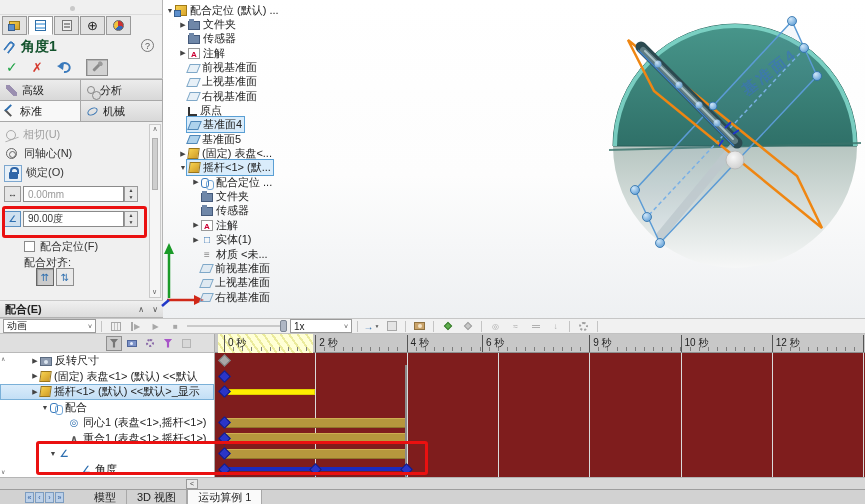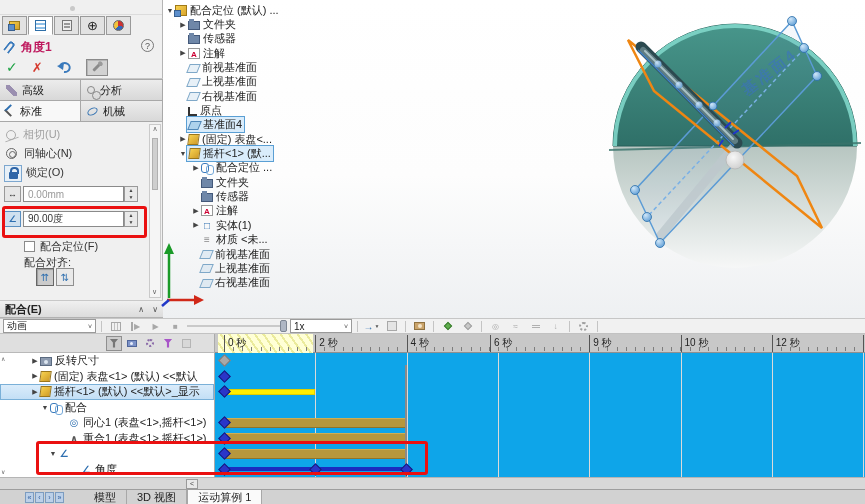--- a/index.html
+++ b/index.html
@@ -19,21 +19,21 @@
   .pmi{display:inline-block}
   .pmi-assembly{width:11px;height:9px;background:linear-gradient(135deg,#f6cd49,#d2a12c);border:1px solid #9b7a1c;position:relative}
   .pmi-assembly::after{content:"";position:absolute;left:-2px;bottom:-2px;width:5px;height:5px;background:#5d8fcc;border:1px solid #38608f}
   .pmi-prop{width:11px;height:11px;border:1px solid #2f6fa8;background:repeating-linear-gradient(180deg,#fff 0 2px,#8fc0e8 2px 4px)}
   .pmi-config{width:10px;height:11px;border:1px solid #777;background:#eee;position:relative}
   .pmi-config::after{content:"";position:absolute;left:1px;top:2px;width:6px;height:2px;background:#999;box-shadow:0 3px 0 #999}
   .pmi-target{font-size:13px;line-height:13px;color:#222}
   .pmi-display{width:11px;height:11px;border-radius:50%;background:conic-gradient(#cc3333 0 30%,#3366bb 30% 62%,#f2c43c 62% 100%);border:1px solid #666}
   #pm-title{position:absolute;left:6px;top:39px;width:150px;height:16px;display:flex;align-items:center}
   .clip-icon{width:7px;height:12px;border:2px solid #3a7abc;border-bottom:none;border-radius:4px 4px 0 0;transform:rotate(38deg);margin-right:8px}
-  #pm-title b{font-size:12px;color:#be185d}
+  #pm-title b{font-size:14px;color:#14532d}
   #pm-help{position:absolute;right:8px;top:39px;width:13px;height:13px;border:1px solid #777;border-radius:50%;color:#555;font-size:9px;text-align:center;line-height:12px}
   #pm-actions{position:absolute;left:6px;top:58px;width:150px;height:18px;display:flex;align-items:center;gap:14px}
   .act-ok{color:#1ea345;font-weight:bold;font-size:14px}
   .act-cancel{color:#d63b2f;font-weight:bold;font-size:13px}
   .act-pin{width:22px;height:17px;background:#d2d2d2;border:1px solid #8a8a8a;box-shadow:inset 1px 1px 0 #b5b5b5;display:flex;align-items:center;justify-content:center}
   .pin-glyph{width:3px;height:9px;background:#8a8a8a;transform:rotate(45deg);border-radius:1px;position:relative}
   .pin-glyph::after{content:"";position:absolute;top:-3px;left:-1px;width:5px;height:4px;background:#9a9a9a;border-radius:2px}
   #pm-sep{position:absolute;left:0;top:78px;width:163px;height:1px;background:#c6c6c6}
   #cat-tabs{position:absolute;left:0;top:80px;width:163px;height:42px;display:grid;grid-template-columns:81px 82px;grid-template-rows:21px 21px}
   .cat-cell{border:1px solid #a8a8a8;margin:-1px 0 0 -1px;background:linear-gradient(#ececec,#d8d8d8);display:flex;align-items:center;padding-left:6px;gap:5px;font-size:11px;color:#222}
@@ -133,21 +133,21 @@
   .fcam{width:10px;height:7px;background:#7d93c8;border:1px solid #4f659a;position:relative}
   .fcam::after{content:"";position:absolute;left:2px;top:1px;width:3px;height:3px;border-radius:50%;background:#e8eefc}
   .fgear{width:8px;height:8px;border-radius:50%;border:2px dotted #8a6aa8}
   .fgray{width:9px;height:9px;border:1px solid #b5b5b5;background:#d8d8d8}
 
   #mtree{position:absolute;left:0;top:353px;width:215px;height:124px;background:#fff;border-right:1px solid #aaa;overflow:hidden}
   .mrow{height:15.5px;display:flex;align-items:center;white-space:nowrap;overflow:hidden;position:relative}
   .mrow.selected{background:linear-gradient(#dcedfb,#c2def5);outline:1px solid #7ab0d8;outline-offset:-1px}
   .mscroll{position:absolute;left:1px;font-size:6px;color:#666;z-index:6}
 
-  #timeline{position:absolute;left:215px;top:334px;width:650px;height:143px;overflow:hidden;background:#0ea5e9}
+  #timeline{position:absolute;left:215px;top:334px;width:650px;height:143px;overflow:hidden;background:#7f1d1d}
   #ruler{position:absolute;left:0;top:0;width:650px;height:19px;background:#c8c8c8;border-bottom:1px solid #8f8f8f}
   #ruler .hatch{position:absolute;left:3px;top:0;width:95px;height:19px;background:repeating-linear-gradient(55deg,#ffffd6 0 5px,#ebeb9c 5px 7px)}
   #ruler .ticks{position:absolute;left:9px;right:0;bottom:1px;height:4px;background:repeating-linear-gradient(90deg,#7d7d7d 0 1px,transparent 1px 9.13px)}
   .rlabel{position:absolute;top:1px;font-size:10px;color:#222;border-left:1px solid #555;padding:1px 0 0 3px;height:17px}
   #lanes{position:absolute;left:0;top:19px;width:650px;height:124px}
   .grid{position:absolute;top:0;bottom:0;width:1px;background:#dadada}
   #nowline{position:absolute;left:190px;top:12px;width:2px;height:131px;background:#8a8a8a;z-index:3}
   .lane{position:absolute;left:0;width:650px;height:15.5px}
   .bar{position:absolute;z-index:2}
   .bar-gold{left:9px;width:183px;top:2.5px;height:10px;background:#b6973d;border-top:1px solid #cfae52;border-bottom:1px solid #8f742c}
@@ -297,20 +297,27 @@
         </span>
       </div>
       <div class="trow" style="padding-left: 13px;">
         <span class="tarrow"></span>
         <span class="tsel">
           <span class="tic tic-plane-solid"></span>
           <span class="tlabel">基准面4</span>
         </span>
       </div>
       <div class="trow" style="padding-left: 13px;">
+        <span class="tarrow"></span>
+        <span class="twrap">
+          <span class="tic tic-plane-solid"></span>
+          <span class="tlabel">基准面5</span>
+        </span>
+      </div>
+      <div class="trow" style="padding-left: 13px;">
         <span class="tarrow">▶</span>
         <span class="twrap">
           <span class="tic tic-part"></span>
           <span class="tlabel">(固定) 表盘&lt;...</span>
         </span>
       </div>
       <div class="trow" style="padding-left: 13px;">
         <span class="tarrow">▼</span>
         <span class="tsel">
           <span class="tic tic-part"></span>
@@ -611,21 +618,21 @@
         <span class="tlabel">角度</span>
       </div>
     </div>
   <div id="timeline">
     <div id="ruler">
       <div class="hatch"></div>
       <div class="ticks"></div>
     <div class="rlabel" style="left: 9px;">0 秒</div>
         <div class="rlabel" style="left: 100.3px;">2 秒</div>
         <div class="rlabel" style="left: 191.6px;">4 秒</div>
-        <div class="rlabel" style="left: 275px;">6 秒</div>
+        <div class="rlabel" style="left: 267px;">6 秒</div>
         <div class="rlabel" style="left: 374.2px;">9 秒</div>
         <div class="rlabel" style="left: 465.5px;">10 秒</div>
         <div class="rlabel" style="left: 556.8px;">12 秒</div>
         <div class="rlabel" style="left: 648.1px;">14 秒</div>
       </div>
     <div id="lanes">
       <div id="nowline"></div>
     <div class="grid" style="left: 100.3px;"></div>
         <div class="grid" style="left: 191.6px;"></div>
         <div class="grid" style="left: 282.9px;"></div>

